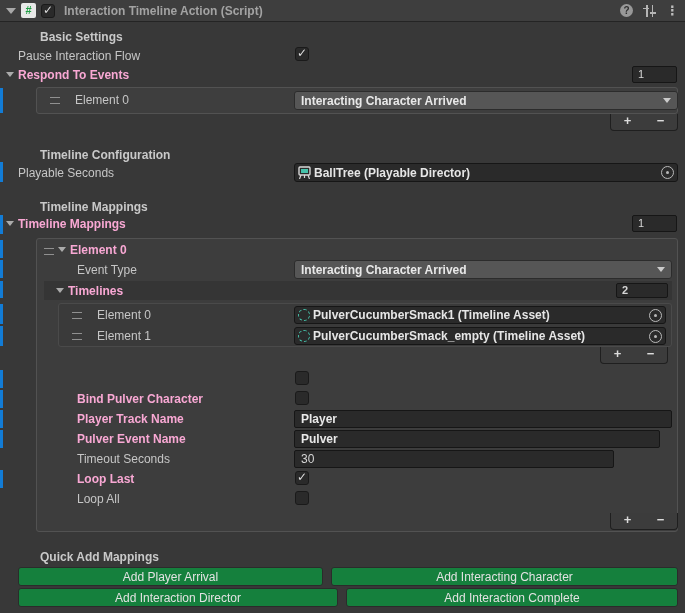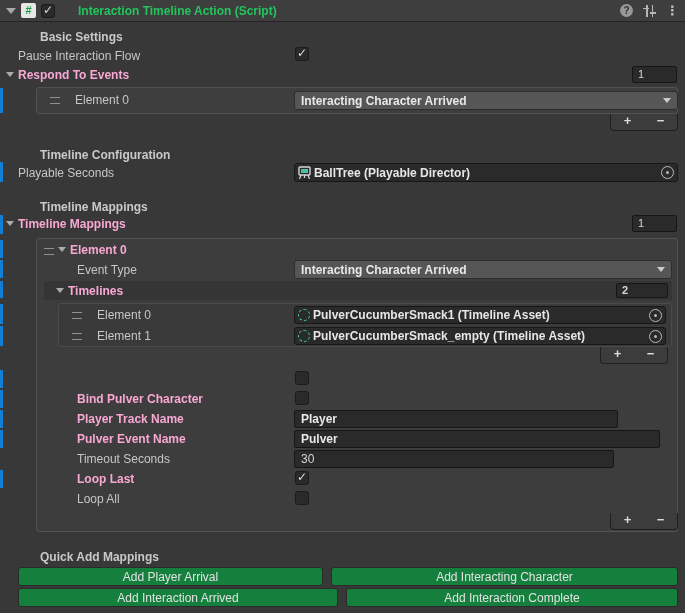--- a/index.html
+++ b/index.html
@@ -11,21 +11,21 @@
     -webkit-font-smoothing:antialiased;
   }
   
   .hdr{position:absolute;left:0;top:0;width:685px;height:22px;background:#3e3e3e;
        border-bottom:1px solid #242424;display:flex;align-items:center;padding:0 6px;box-sizing:border-box;gap:5px;}
   .tri{width:0;height:0;border-left:5px solid transparent;border-right:5px solid transparent;border-top:6px solid #a8a8a8;display:inline-block;}
   .script-icon{width:15px;height:15px;background:#e8e8e8;border-radius:2px;display:flex;align-items:center;justify-content:center;
        color:#1f9e43;font-weight:bold;font-size:11px;line-height:1;}
   .cb{width:14px;height:14px;background:#2a2a2a;border:1px solid #1a1a1a;border-radius:3px;box-sizing:border-box;position:relative;}
   .cb.checked::after{content:"✓";position:absolute;left:1px;top:-2px;color:#dedede;font-size:12px;font-weight:bold;}
-  .hdr-title{font-weight:bold;color:#22c55e;margin-left:18px;}
+  .hdr-title{font-weight:bold;color:#a3a3a3;margin-left:4px;}
   .hdr-right{margin-left:auto;display:flex;align-items:center;gap:10px;}
   .help-icon{width:13px;height:13px;border-radius:50%;background:#989898;color:#2f2f2f;font-size:10px;font-weight:bold;
        display:flex;align-items:center;justify-content:center;}
   .preset-icon{width:13px;height:12px;position:relative;}
   .preset-icon i{position:absolute;width:1.5px;top:0;bottom:0;background:#b5b5b5;}
   .preset-icon i:nth-child(1){left:3px;}
   .preset-icon i:nth-child(2){right:3px;}
   .preset-icon b{position:absolute;height:1.5px;width:6px;background:#b5b5b5;}
   .preset-icon b:nth-child(3){left:0;top:3px;}
   .preset-icon b:nth-child(4){right:0;bottom:3px;}
@@ -168,21 +168,21 @@
     <span>+</span>
     <span>−</span>
   </div>
 
   <span class="cb" style="position:absolute;left:295px;top:371px"></span>
 
   <div class="lbl bold" style="left:77px;top:391px">Bind Pulver Character</div>
   <span class="cb" style="position:absolute;left:295px;top:391px"></span>
 
   <div class="lbl bold" style="left:77px;top:411px">Player Track Name</div>
-  <div class="tfield bold" style="left:294px;top:410px;width:324px;font-weight:bold">Player</div>
+  <div class="tfield bold" style="left:294px;top:410px;width:378px;font-weight:bold">Player</div>
 
   <div class="lbl bold" style="left:77px;top:431px">Pulver Event Name</div>
   <div class="tfield bold" style="left:294px;top:430px;width:366px;font-weight:bold">Pulver</div>
 
   <div class="lbl" style="left:77px;top:451px">Timeout Seconds</div>
   <div class="tfield" style="left:294px;top:450px;width:320px">30</div>
 
   <div class="lbl bold" style="left:77px;top:471px">Loop Last</div>
   <span class="cb checked" style="position:absolute;left:295px;top:471px"></span>
 
@@ -190,16 +190,16 @@
   <span class="cb" style="position:absolute;left:295px;top:491px"></span>
 
   <div class="footer" style="left:610px;top:513px">
     <span>+</span>
     <span>−</span>
   </div>
 
   <div class="lbl secthead" style="left:18px;top:549px">Quick Add Mappings</div>
   <div class="btn" style="left:18px;top:567px;width:305px">Add Player Arrival</div>
   <div class="btn" style="left:331px;top:567px;width:347px">Add Interacting Character</div>
-  <div class="btn" style="left:18px;top:588px;width:320px">Add Interaction Arrived</div>
+  <div class="btn" style="left:18px;top:588px;width:320px">Add Interaction Director</div>
   <div class="btn" style="left:346px;top:588px;width:332px">Add Interaction Complete</div>
 
 </div>
 
 </body></html>

